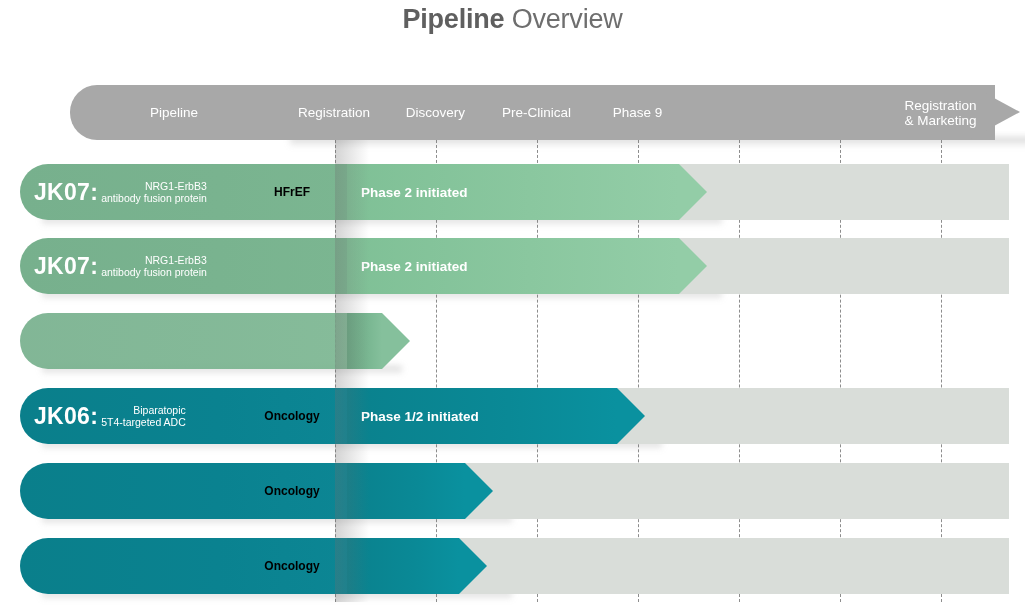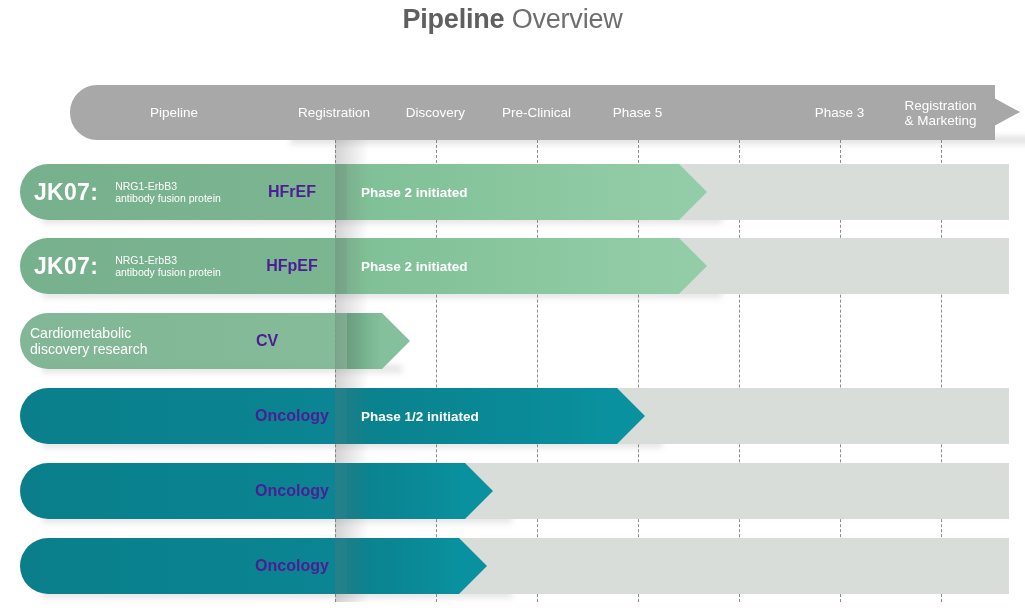--- a/index.html
+++ b/index.html
@@ -108,28 +108,28 @@
   }
 
   
   .prog{
     position:absolute;left:22px;top:0;height:56px;
     display:flex;align-items:center;
     color:#ffffff;
   }
   .prog .code{font-size:23px;font-weight:bold;letter-spacing:.3px;}
   .prog .desc{
-    font-size:10.5px;line-height:12px;margin-left:17px;white-space:pre-line;
+    font-size:10.5px;line-height:12px;margin-left:3px;white-space:pre-line;text-align:right;
   }
   .prog .plain{font-size:14px;line-height:16px;white-space:pre-line;}
 
   .ind{
     position:absolute;top:0;height:56px;width:150px;
     display:flex;align-items:center;justify-content:center;
-    color:#4c1d95;font-size:16px;font-weight:bold;
+    color:#000000;font-size:12px;font-weight:bold;
   }
   .stage{
     position:absolute;top:0;height:56px;
     display:flex;align-items:center;
     color:#ffffff;font-size:13.5px;font-weight:bold;
   }
 </style>
 </head>
 <body>
 
@@ -148,22 +148,21 @@
     <div class="divider" style="left:941px"></div>
 
     <div class="headerbar">
       <div class="hdrshadow"></div>
       <div class="body"></div>
       <div class="tip"></div>
       <div class="hcell" style="left:14px;width:180px">Pipeline</div>
       <div class="hcell" style="left:194px;width:140px">Registration</div>
       <div class="hcell" style="left:366px;width:201px">Pre-Clinical</div>
       <div class="hcell" style="left:265px;width:201px">Discovery</div>
-      <div class="hcell" style="left:467px;width:201px">Phase 5</div>
-      <div class="hcell" style="left:669px;width:201px">Phase 3</div>
+      <div class="hcell" style="left:467px;width:201px">Phase 9</div>
       <div class="hcell" style="left:770px;width:201px">Registration
 &amp; Marketing</div>
     </div>
 
     <div class="row" style="top:164px">
       <div class="rowshadow" style="width:680px"></div>
       <div class="track" style="left:335px;width:662px"></div>
       <div class="pill green" style="width:330px"></div>
       <div class="seg green" style="left:335px;width:332px"></div>
       <div class="arrow green" style="left:667px"></div>
@@ -180,42 +179,41 @@
       <div class="rowshadow" style="width:680px"></div>
       <div class="track" style="left:335px;width:662px"></div>
       <div class="pill green" style="width:330px"></div>
       <div class="seg green" style="left:335px;width:332px"></div>
       <div class="arrow green" style="left:667px"></div>
       <div class="prog">
         <span class="code">JK07:</span>
         <span class="desc">NRG1-ErbB3
 antibody fusion protein</span>
       </div>
-      <div class="ind" style="left:205px">HFpEF</div>
       <div class="stage" style="left:349px">Phase 2 initiated</div>
     </div>
 
     <div class="row" style="top:313px">
       <div class="rowshadow" style="width:360px"></div>
       <div class="pill green" style="width:330px;opacity:.92"></div>
       <div class="seg greendark" style="left:335px;width:35px"></div>
       <div class="arrow greendark" style="left:370px"></div>
-      <div class="prog" style="left:18px">
-        <span class="plain">Cardiometabolic
-discovery research</span>
-      </div>
-      <div class="ind" style="left:180px">CV</div>
     </div>
 
     <div class="row" style="top:388px">
       <div class="rowshadow" style="width:620px"></div>
       <div class="track" style="left:335px;width:662px"></div>
       <div class="pill teal" style="width:330px"></div>
       <div class="seg teal" style="left:335px;width:270px"></div>
       <div class="arrow teal" style="left:605px"></div>
+      <div class="prog">
+        <span class="code">JK06:</span>
+        <span class="desc">Biparatopic
+5T4-targeted ADC</span>
+      </div>
       <div class="ind" style="left:205px">Oncology</div>
       <div class="stage" style="left:349px">Phase 1/2 initiated</div>
     </div>
 
     <div class="row" style="top:463px">
       <div class="rowshadow" style="width:470px"></div>
       <div class="track" style="left:335px;width:662px"></div>
       <div class="pill teal" style="width:330px"></div>
       <div class="seg teal" style="left:335px;width:118px"></div>
       <div class="arrow teal" style="left:453px"></div>

